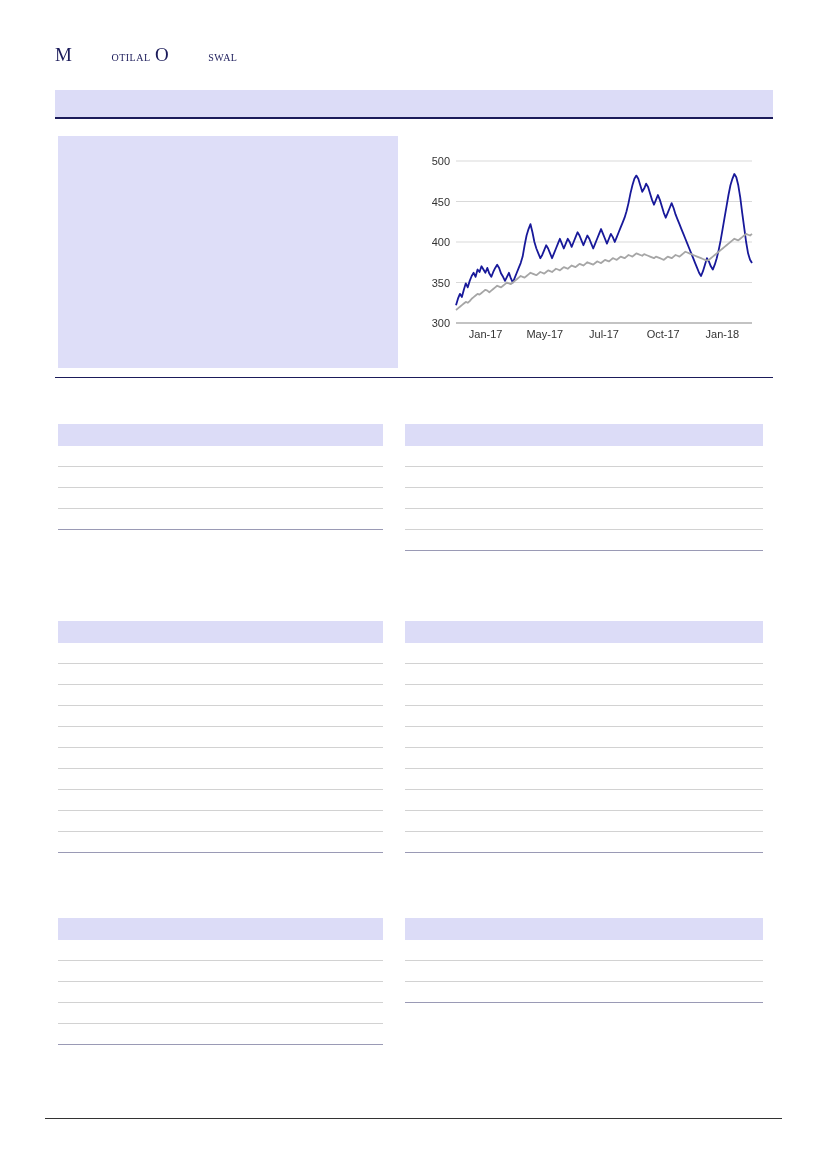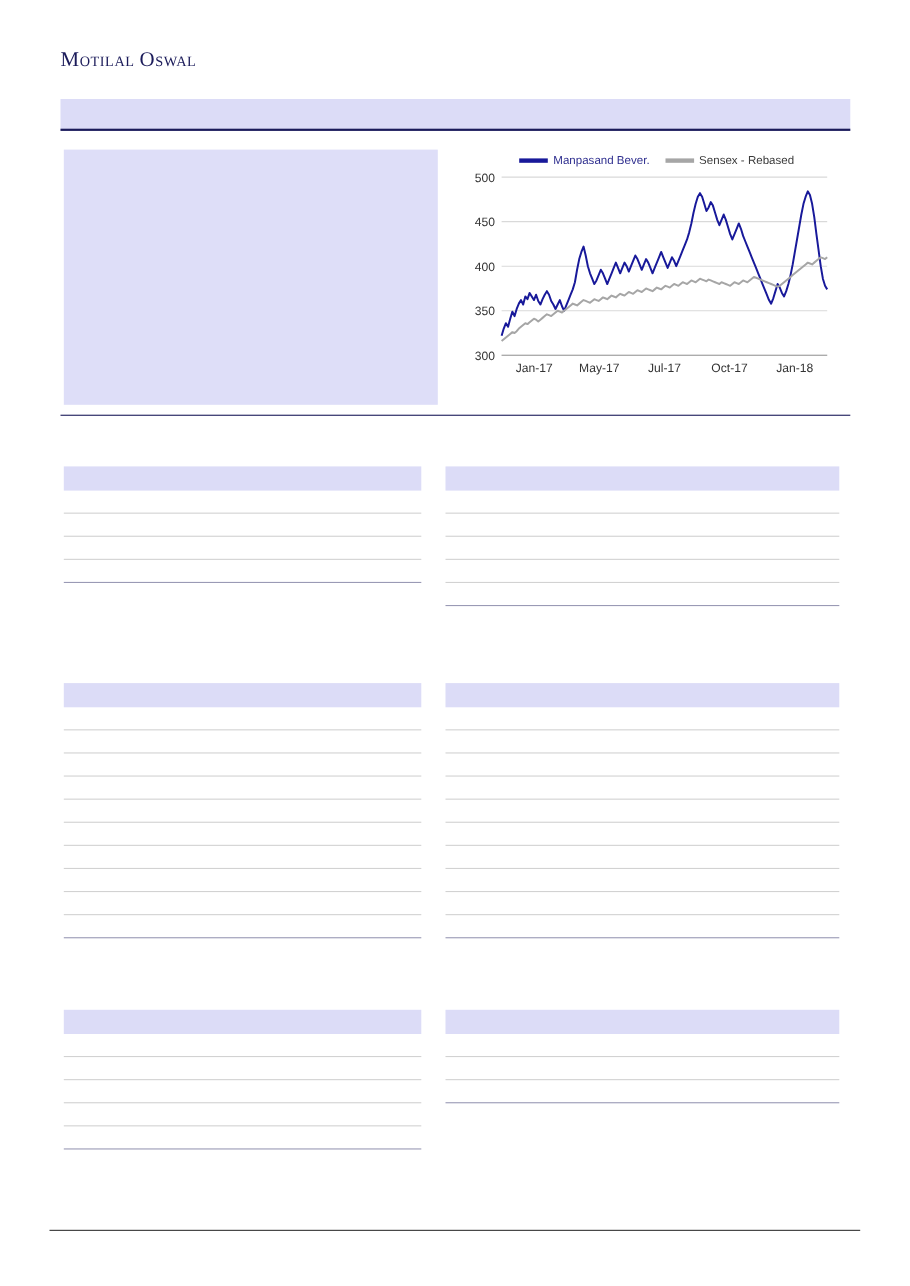--- a/index.html
+++ b/index.html
@@ -20,21 +20,21 @@
   .masthead {
     position: absolute;
     left: 55px;
     top: 44px;
     font-family: "Liberation Serif", serif;
     color: #1b1b5a;
     letter-spacing: 0.5px;
     white-space: nowrap;
   }
   .masthead .big   { font-size: 19px; }
-  .masthead .small { font-size: 13px; }
+  .masthead .small { font-size: 10px; margin-left: 39px; }
 
   
   .title-band {
     position: absolute;
     left: 55px;
     top: 90px;
     width: 718px;
     height: 27px;
     background: #dcdcf7;
     border-bottom: 2px solid #1b1b5a;
@@ -150,30 +150,20 @@
 <div class="title-band">
   <div class="band-text"></div>
 </div>
 
 <div class="info-block">
   <span></span>
 </div>
 
 <div class="chart-panel">
 
-  <div class="chart-legend">
-    <div class="legend-item">
-      <span class="legend-swatch blue"></span>
-      <span class="legend-label">Manpasand Bever.</span>
-    </div>
-    <div class="legend-item">
-      <span class="legend-swatch grey"></span>
-      <span class="legend-label grey-label">Sensex - Rebased</span>
-    </div>
-  </div>
 
   <svg class="chart-svg" id="chart-svg" width="348" height="198" viewBox="0 0 348 198">
       <line x1="44" x2="340" y1="172" y2="172" stroke="#d9d9d9" stroke-width="1"></line>
       <text x="38" y="176" text-anchor="end" font-size="11" font-family="&quot;Liberation Sans&quot;, sans-serif" fill="#333">300</text>
       <line x1="44" x2="340" y1="131.5" y2="131.5" stroke="#d9d9d9" stroke-width="1"></line>
       <text x="38" y="135.5" text-anchor="end" font-size="11" font-family="&quot;Liberation Sans&quot;, sans-serif" fill="#333">350</text>
       <line x1="44" x2="340" y1="91" y2="91" stroke="#d9d9d9" stroke-width="1"></line>
       <text x="38" y="95" text-anchor="end" font-size="11" font-family="&quot;Liberation Sans&quot;, sans-serif" fill="#333">400</text>
       <line x1="44" x2="340" y1="50.5" y2="50.5" stroke="#d9d9d9" stroke-width="1"></line>
       <text x="38" y="54.5" text-anchor="end" font-size="11" font-family="&quot;Liberation Sans&quot;, sans-serif" fill="#333">450</text>

